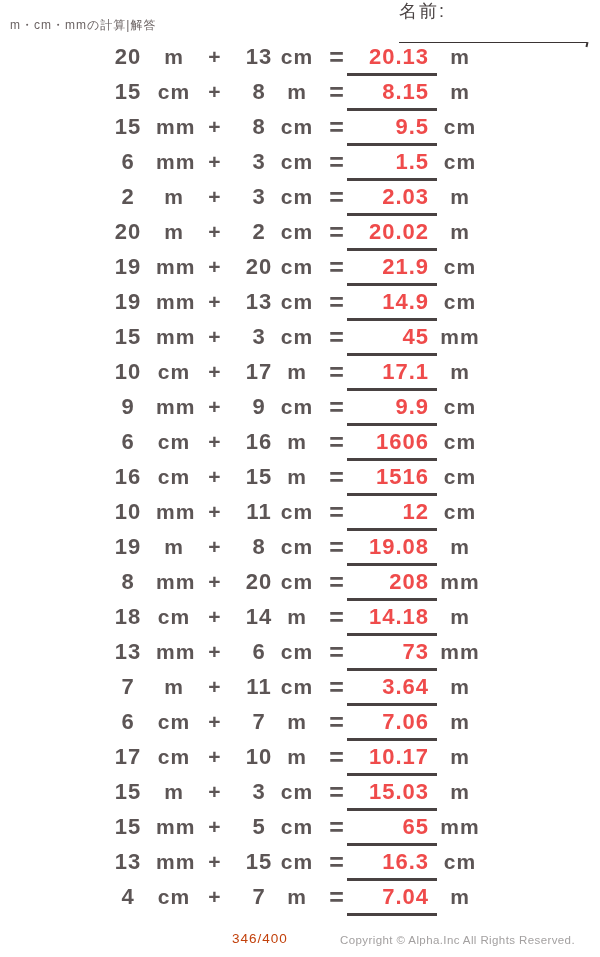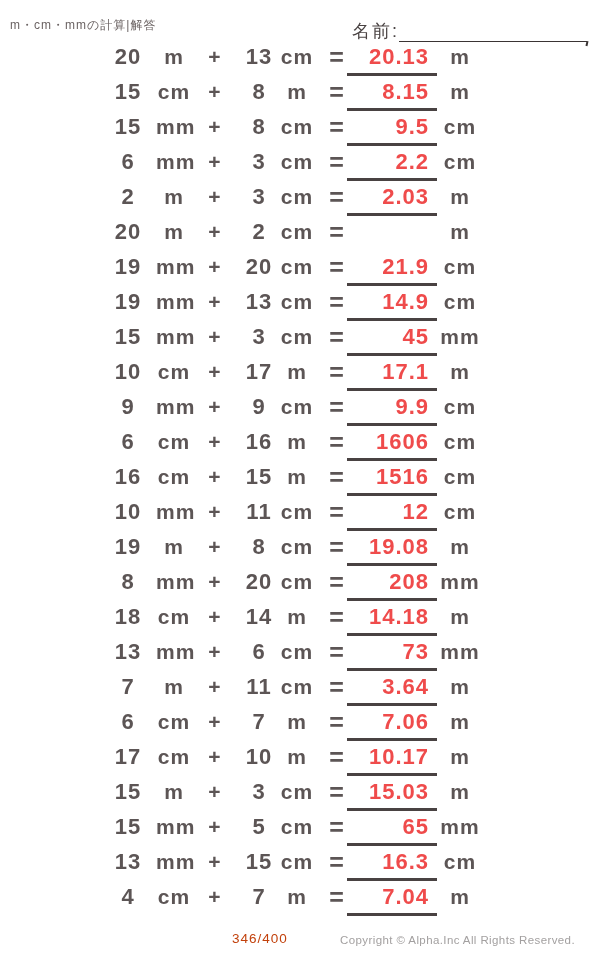--- a/index.html
+++ b/index.html
@@ -21,22 +21,22 @@
   .page{position:absolute;inset:0;}
 
   
   .doc-title{
     position:absolute;left:10px;top:8px;
     font-size:12px;letter-spacing:1px;color:#6b6363;
     white-space:nowrap;
     margin-top:9px;
   }
   .name-area{
-    position:absolute;top:20px;right:13px;
-    display:flex;align-items:flex-end;
+    position:absolute;top:0;right:13px;
+    display:flex;flex-direction:column;
   }
   .name-label{
     font-size:18px;letter-spacing:2px;color:#4a4343;
     line-height:22px;
   }
   .name-line{
     display:inline-block;width:188px;height:20px;
     border-bottom:1.6px solid var(--thin-line);
     position:relative;
   }
@@ -150,21 +150,21 @@
   </div>
 
   <div class="row">
     <span class="c num1">6</span>
     <span class="c unit1">mm</span>
     <span class="c plus">+</span>
     <span class="c num2">3</span>
     <span class="c unit2">cm</span>
     <span class="c eq">=</span>
     <span class="answer-box">
-      <span class="answer">2.2</span>
+      <span class="answer">1.5</span>
     </span>
     <span class="c unit3">cm</span>
   </div>
 
   <div class="row">
     <span class="c num1">2</span>
     <span class="c unit1">m</span>
     <span class="c plus">+</span>
     <span class="c num2">3</span>
     <span class="c unit2">cm</span>
@@ -175,20 +175,23 @@
     <span class="c unit3">m</span>
   </div>
 
   <div class="row">
     <span class="c num1">20</span>
     <span class="c unit1">m</span>
     <span class="c plus">+</span>
     <span class="c num2">2</span>
     <span class="c unit2">cm</span>
     <span class="c eq">=</span>
+    <span class="answer-box">
+      <span class="answer">20.02</span>
+    </span>
     <span class="c unit3">m</span>
   </div>
 
   <div class="row">
     <span class="c num1">19</span>
     <span class="c unit1">mm</span>
     <span class="c plus">+</span>
     <span class="c num2">20</span>
     <span class="c unit2">cm</span>
     <span class="c eq">=</span>

